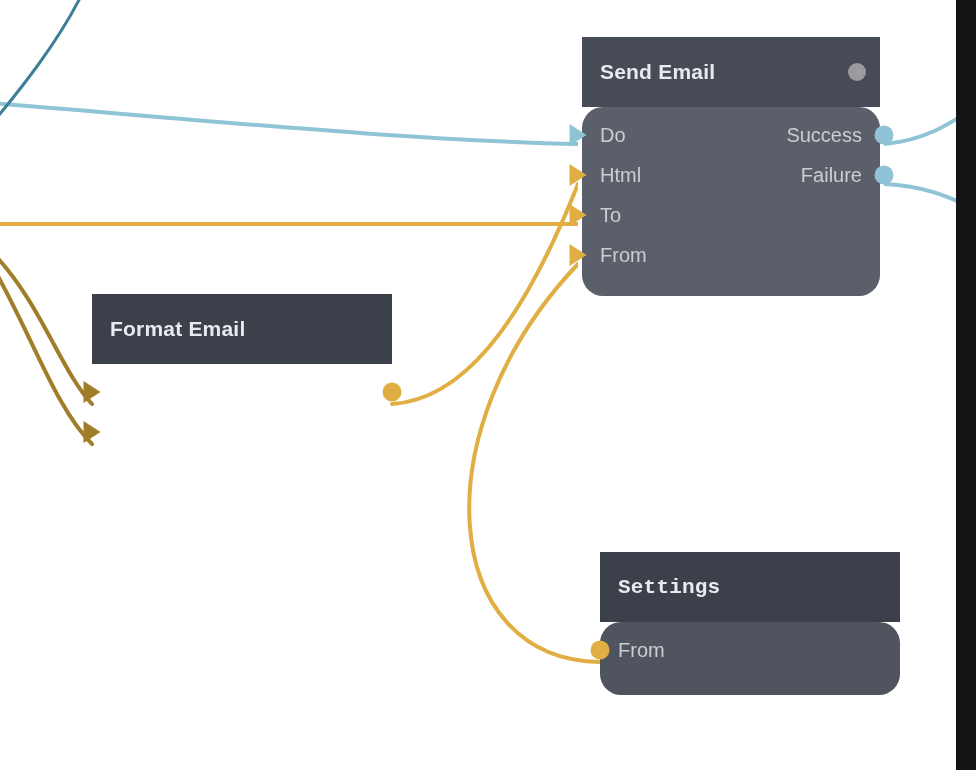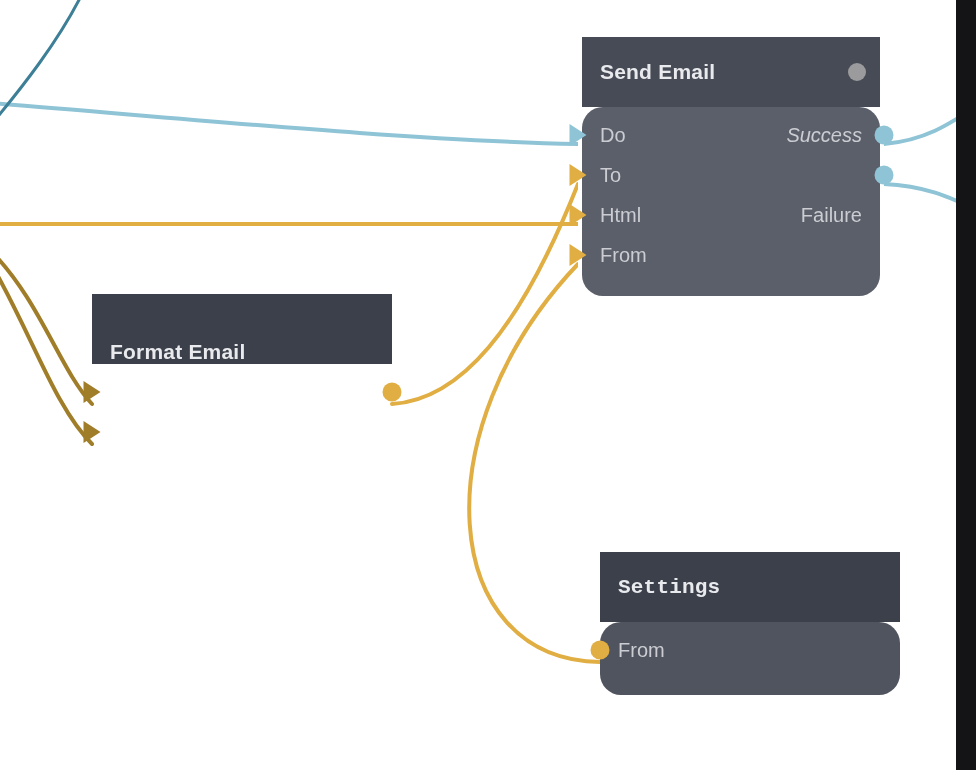--- a/index.html
+++ b/index.html
@@ -150,39 +150,39 @@
   <div id="nodes-layer">
       <div class="node selected" style="left: 578px; top: 33px; width: 306px; height: 267px;">
         <div class="node-inner">
           <div class="node-header" style="height: 70px;">
             <span class="node-title">Send Email</span>
             <span class="status-dot" style="background: rgb(155, 155, 157);"></span>
           </div>
           <div class="node-body">
             <div class="port-row">
               <span class="port-label">Do</span>
-              <span class="port-label" style="margin-left: auto; font-style: italic;">Success</span>
-            </div>
-            <div class="port-row">
-              <span class="port-label">To</span>
+              <span class="port-label" style="margin-left: auto;">Success</span>
             </div>
             <div class="port-row">
               <span class="port-label">Html</span>
               <span class="port-label" style="margin-left: auto;">Failure</span>
+            </div>
+            <div class="port-row">
+              <span class="port-label">To</span>
             </div>
             <div class="port-row">
               <span class="port-label">From</span>
             </div>
           </div>
         </div>
         <div class="node-frame"></div>
       </div>
       <div class="node" style="left: 92px; top: 294px; width: 300px; height: 186px;">
         <div class="node-inner">
-          <div class="node-header" style="height: 70px; align-items: flex-end;">
+          <div class="node-header" style="height: 70px;">
             <span class="node-title">Format Email</span>
           </div>
         </div>
         <div class="node-frame"></div>
       </div>
       <div class="node" style="left: 600px; top: 552px; width: 300px; height: 143px;">
         <div class="node-inner">
           <div class="node-header" style="height: 70px; font-family: Liberation Mono, monospace;">
             <span class="node-title">Settings</span>
           </div>

